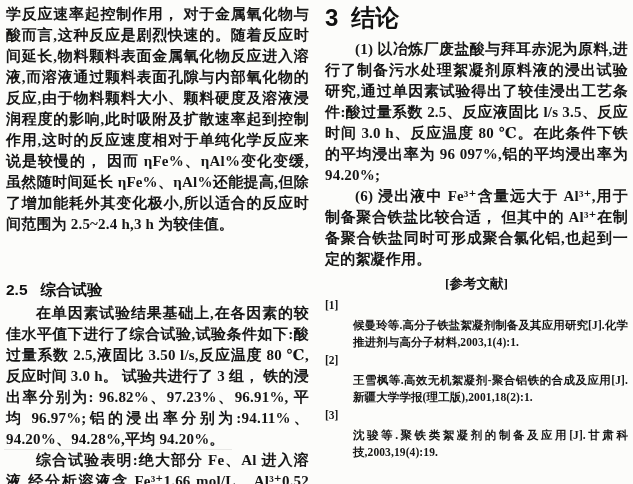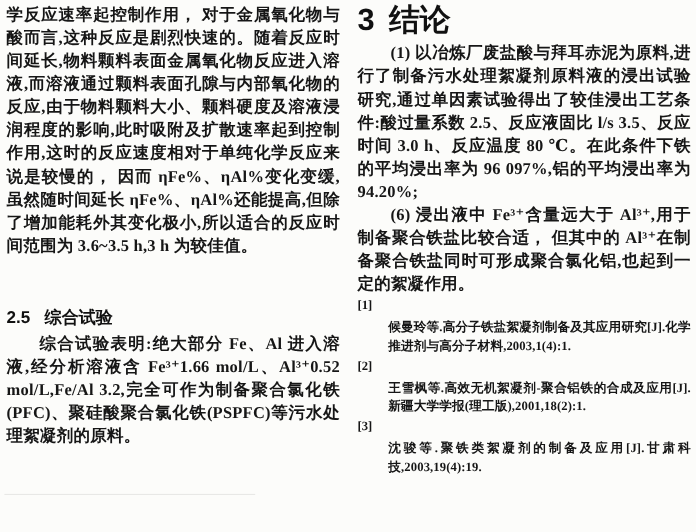--- a/index.html
+++ b/index.html
@@ -28,21 +28,21 @@
     letter-spacing: 0.2px;
   }
   .indent { text-indent: 2em; }
   .sec-head {
     font-family: "Liberation Sans", "DejaVu Sans", sans-serif;
     font-weight: 700;
     margin: 4px 0 3px 0;
     color: #111;
   }
   .sec-head.sub { font-size: 15.5px; line-height: 21px; margin-top: 44px; }
-  .sec-head.main { font-size: 28px; line-height: 26px; margin: 1px 0 8px 0; }
+  .sec-head.main { font-size: 24px; line-height: 26px; margin: 1px 0 8px 0; }
   .sec-num { display: inline-block; margin-right: 13px; }
   .refs-heading {
     text-align: center;
     font-size: 13.5px;
     line-height: 18px;
     font-weight: 700;
     margin: 5px 0 4px 0;
   }
   .ref-row {
     display: flex;
@@ -59,38 +59,40 @@
     width: 228px; height: 1px;
     background: rgba(60,60,60,0.10);
   }
 </style>
 </head>
 <body>
 
 <div class="page">
 
   <div class="col">
-    <p class="body-text">学反应速率起控制作用， 对于金属氧化物与酸而言,这种反应是剧烈快速的。随着反应时间延长,物料颗料表面金属氧化物反应进入溶液,而溶液通过颗料表面孔隙与内部氧化物的反应,由于物料颗料大小、颗料硬度及溶液浸润程度的影响,此时吸附及扩散速率起到控制作用,这时的反应速度相对于单纯化学反应来说是较慢的， 因而 ηFe%、ηAl%变化变缓,虽然随时间延长 ηFe%、ηAl%还能提高,但除了增加能耗外其变化极小,所以适合的反应时间范围为 3.6~3.5 h,3 h 为较佳值。</p>
+    <p class="body-text">学反应速率起控制作用， 对于金属氧化物与酸而言,这种反应是剧烈快速的。随着反应时间延长,物料颗料表面金属氧化物反应进入溶液,而溶液通过颗料表面孔隙与内部氧化物的反应,由于物料颗料大小、颗料硬度及溶液浸润程度的影响,此时吸附及扩散速率起到控制作用,这时的反应速度相对于单纯化学反应来说是较慢的， 因而 ηFe%、ηAl%变化变缓,虽然随时间延长 ηFe%、ηAl%还能提高,但除了增加能耗外其变化极小,所以适合的反应时间范围为 2.5~2.4 h,3 h 为较佳值。</p>
 
     <div class="sec-head sub">
       <span class="sec-num">2.5</span><span>综合试验</span>
     </div>
 
+    <p class="body-text indent">在单因素试验结果基础上,在各因素的较佳水平值下进行了综合试验,试验条件如下:酸过量系数 2.5,液固比 3.50 l/s,反应温度 80 ℃,反应时间 3.0 h。 试验共进行了 3 组， 铁的浸出率分别为: 96.82%、97.23%、96.91%, 平均 96.97%;铝的浸出率分别为:94.11%、94.20%、94.28%,平均 94.20%。</p>
 
     <p class="body-text indent">综合试验表明:绝大部分 Fe、Al 进入溶液,经分析溶液含 Fe³⁺1.66 mol/L、Al³⁺0.52 mol/L,Fe/Al 3.2,完全可作为制备聚合氯化铁(PFC)、聚硅酸聚合氯化铁(PSPFC)等污水处理絮凝剂的原料。</p>
   </div>
 
   <div class="col">
     <div class="sec-head main">
       <span class="sec-num">3</span><span>结论</span>
     </div>
 
     <p class="body-text indent">(1) 以冶炼厂废盐酸与拜耳赤泥为原料,进行了制备污水处理絮凝剂原料液的浸出试验研究,通过单因素试验得出了较佳浸出工艺条件:酸过量系数 2.5、反应液固比 l/s 3.5、反应时间 3.0 h、反应温度 80 ℃。在此条件下铁的平均浸出率为 96 097%,铝的平均浸出率为 94.20%;</p>
     <p class="body-text" style="text-indent:2em;">(6) 浸出液中 Fe³⁺含量远大于 Al³⁺,用于制备聚合铁盐比较合适， 但其中的 Al³⁺在制备聚合铁盐同时可形成聚合氯化铝,也起到一定的絮凝作用。</p>
 
+    <div class="refs-heading">[参考文献]</div>
 
     <div class="ref-row">
       <span class="ref-label">[1]</span>
       <span class="ref-text">候曼玲等.高分子铁盐絮凝剂制备及其应用研究[J].化学推进剂与高分子材料,2003,1(4):1.</span>
     </div>
     <div class="ref-row">
       <span class="ref-label">[2]</span>
       <span class="ref-text">王雪枫等.高效无机絮凝剂-聚合铝铁的合成及应用[J].新疆大学学报(理工版),2001,18(2):1.</span>
     </div>
     <div class="ref-row">

